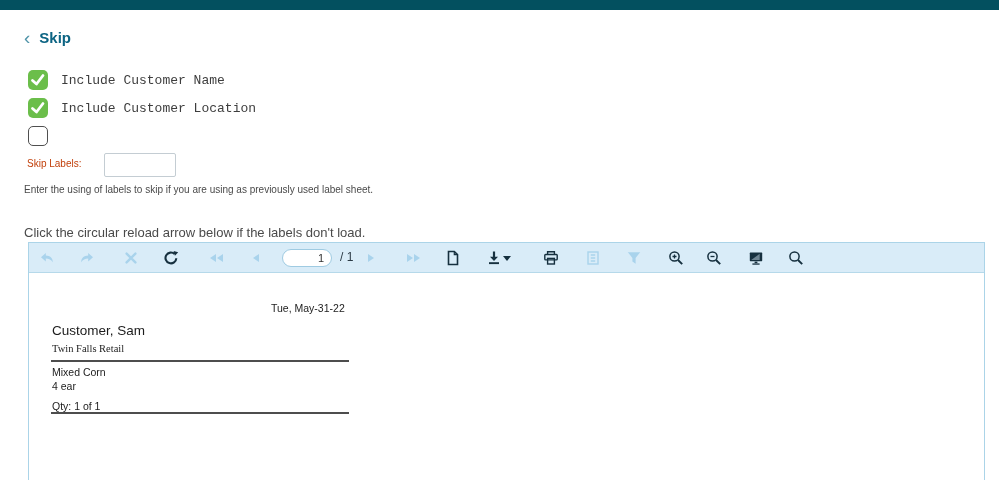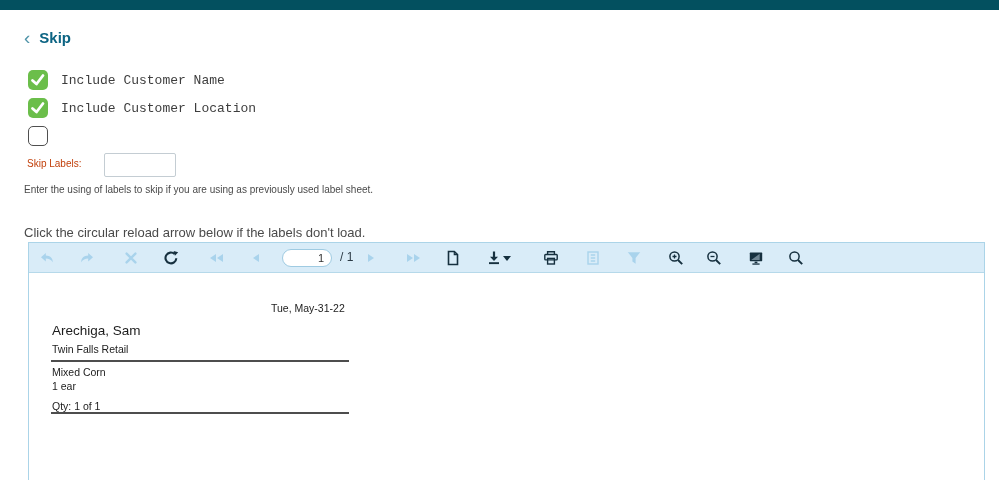--- a/index.html
+++ b/index.html
@@ -46,21 +46,21 @@
                 border-radius:9px; background:#fff; text-align:right; padding:0 7px; font-size:11px;
                 color:#333; outline:none; }
   .page-count { position:absolute; left:311px; top:7px; font-size:12px; color:#2b3a45; }
   .dl-caret { position:absolute; left:474px; top:13px; width:0; height:0;
               border:4px solid transparent; border-top:5px solid #16303f; cursor:pointer; }
 
   
   .doc-area { position:relative; width:100%; height:214px; background:#fff; color:#1c1c1c; }
   .doc-date { position:absolute; left:242px; top:13px; font-size:10.5px;margin-top:16px; }
   .doc-name { position:absolute; left:23px; top:50px; font-size:13.5px; }
-  .doc-loc  { position:absolute; left:23px; top:70px; font-size:10.5px; }
+  .doc-loc  { position:absolute; left:23px; top:70px; font-size:10.5px;font-family:Liberation Serif, serif; }
   .doc-line { position:absolute; left:22px; width:298px; height:2px; background:#4d4d4d; }
   .doc-item { position:absolute; left:23px; font-size:10.5px;text-align:right; }
 </style>
 </head>
 <body>
 
 <div class="topbar"></div>
 
 <div class="back-link">
   <span class="back-chevron">‹</span>
@@ -201,21 +201,21 @@
     <span class="tb-icon" style="left:759px">
       <svg viewBox="0 0 16 16" fill="none" stroke="currentColor">
           <circle cx="6.5" cy="6.5" r="4.6" stroke-width="1.5"></circle>
           <path d="M10 10l4.2 4.2" stroke-width="1.9"></path>
         </svg>
     </span>
   </div>
 
   <div class="doc-area">
     <div class="doc-date">Tue, May-31-22</div>
-    <div class="doc-name">Arechiga, Sam</div>
+    <div class="doc-name">Customer, Sam</div>
     <div class="doc-loc">Twin Falls Retail</div>
     <div class="doc-line" style="top:87px"></div>
     <div class="doc-item" style="top:93px">Mixed Corn</div>
-    <div class="doc-item" style="top:107px">1 ear</div>
+    <div class="doc-item" style="top:107px">4 ear</div>
     <div class="doc-item" style="top:127px">Qty: 1 of 1</div>
     <div class="doc-line" style="top:139px"></div>
   </div>
 </div>
 
 </body></html>

